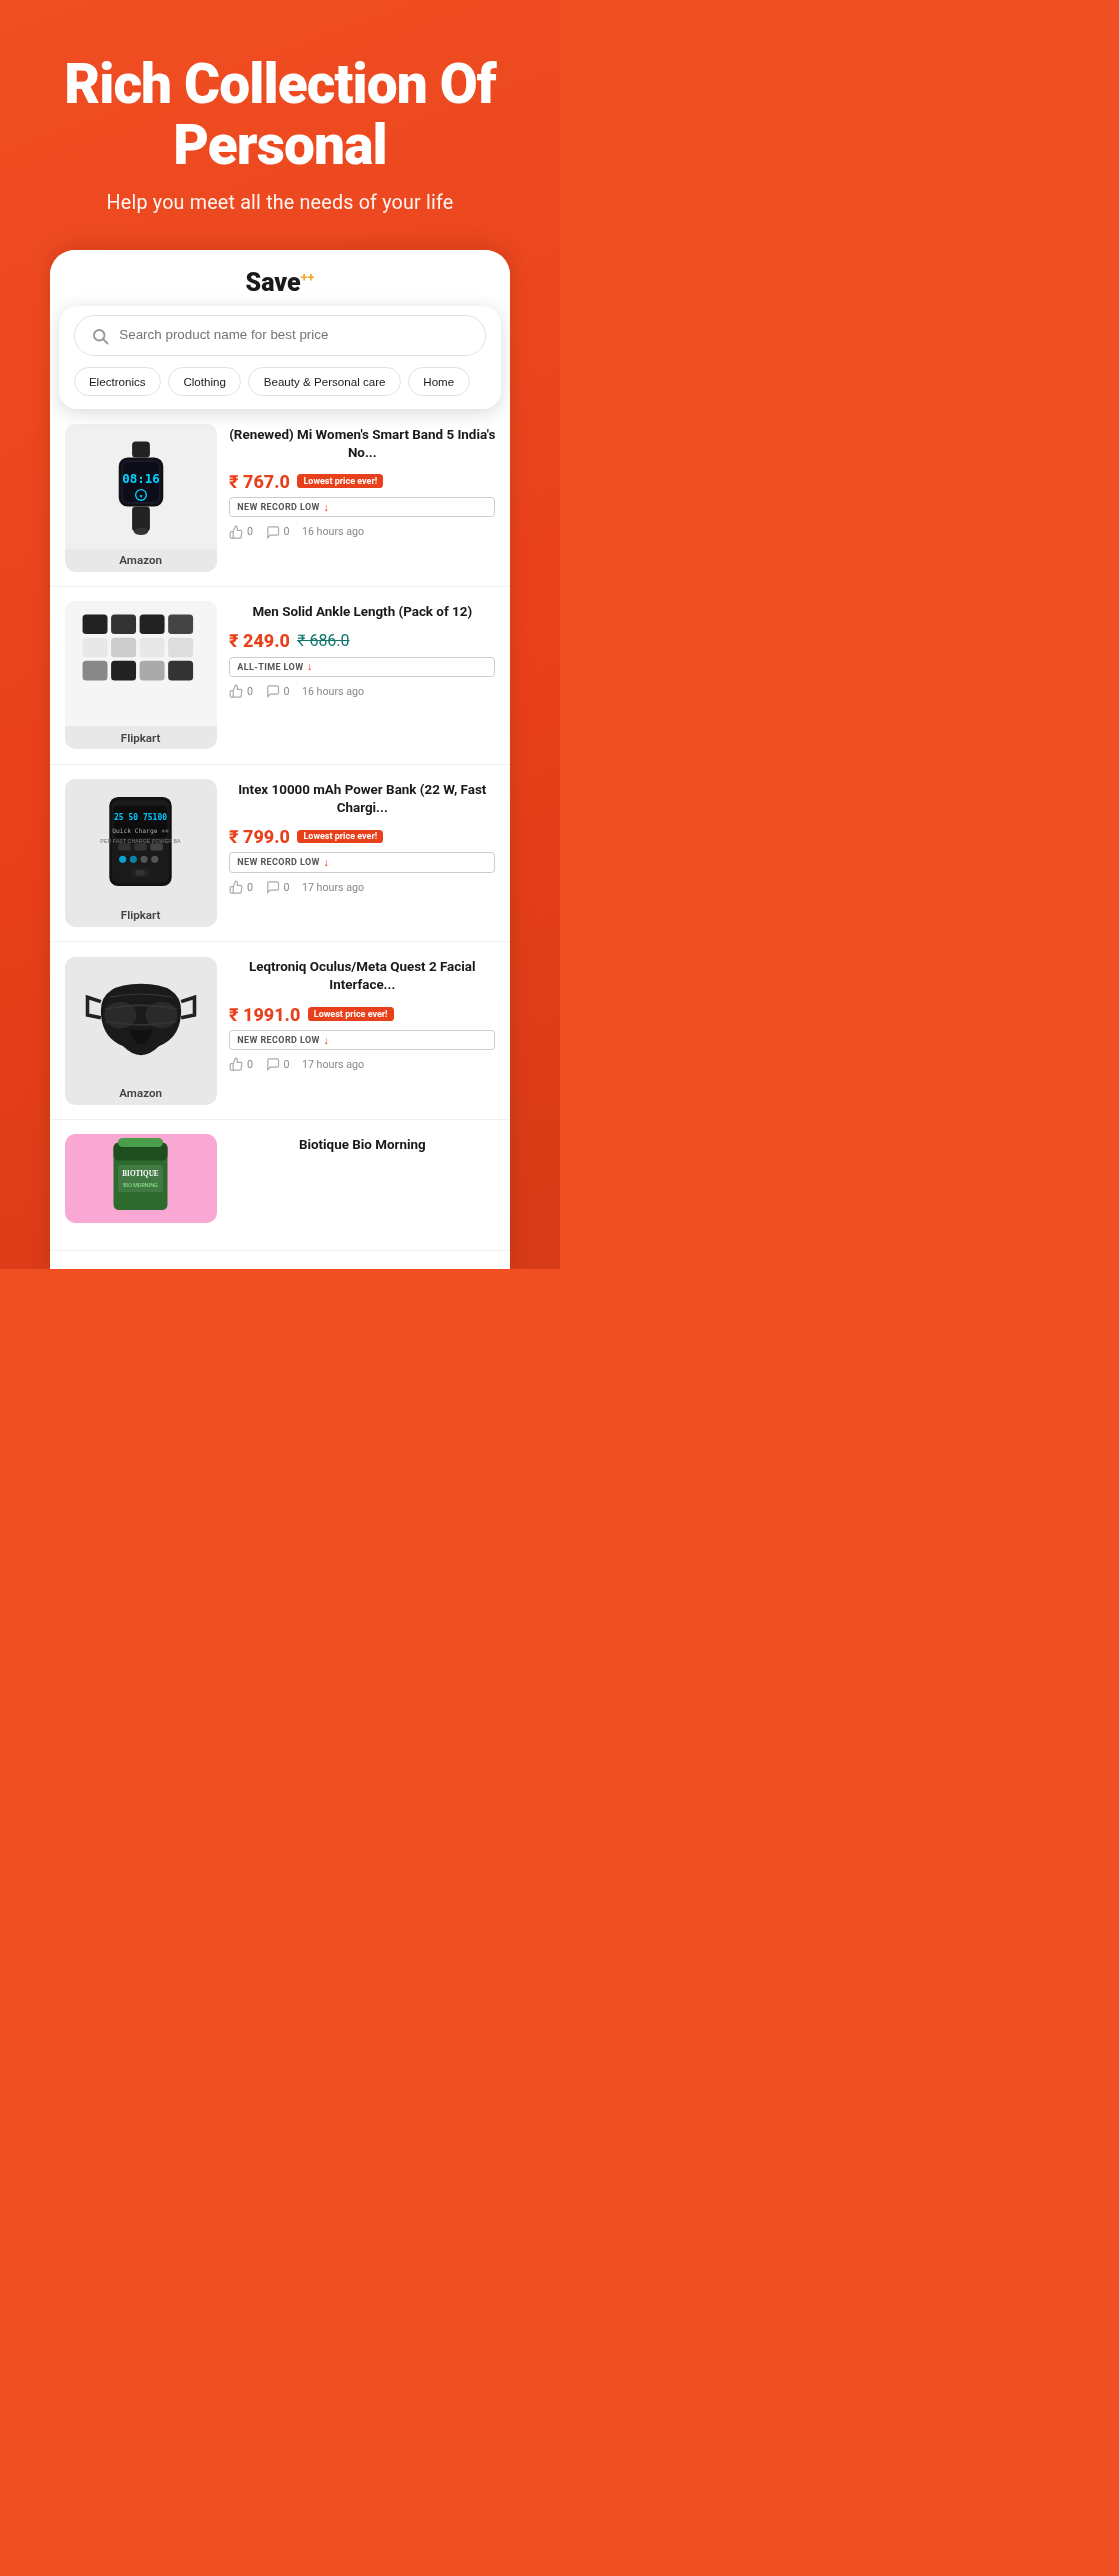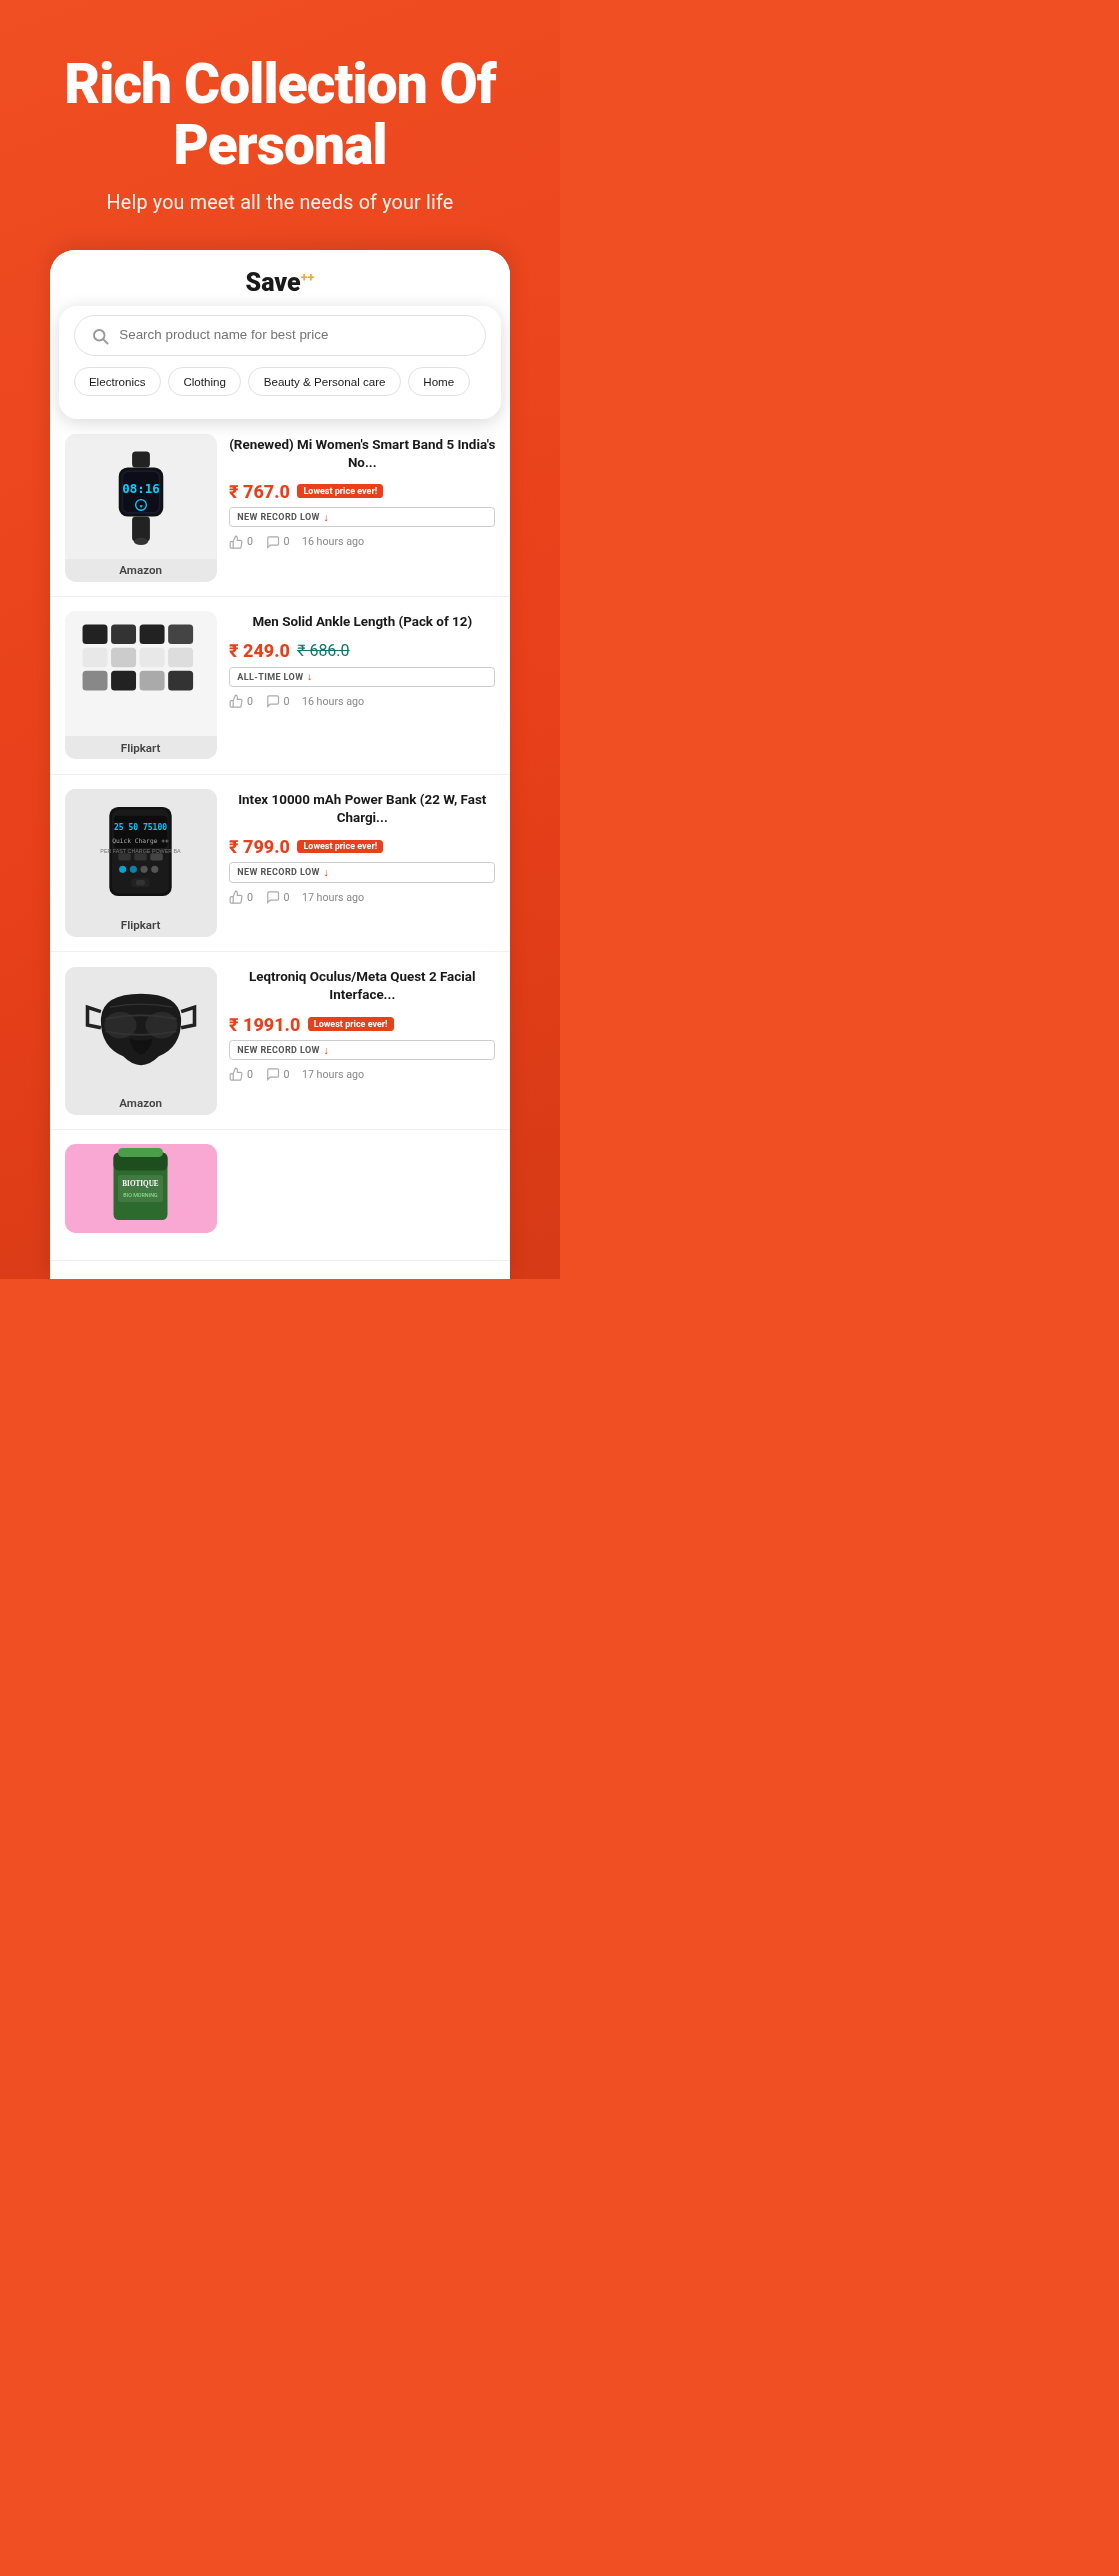--- a/index.html
+++ b/index.html
@@ -109,21 +109,21 @@
       outline: none;
       font-size: 13.4px;
       color: #aaa;
       flex: 1;
       background: transparent;
     }
 
     .category-pills {
       display: flex;
       gap: 7.2px;
-      padding-bottom: 23px;
+      padding-bottom: 13px;
       overflow-x: auto;
       scrollbar-width: none;
     }
 
     .category-pills::-webkit-scrollbar { display: none; }
 
     .pill {
       background: #fff;
       border: 1.3px solid #e0e0e0;
       border-radius: 45px;
@@ -531,18 +531,21 @@
               <rect x="15" y="5" width="60" height="20" rx="6" fill="#1e4d1e"></rect>
 
               <rect x="20" y="30" width="50" height="30" rx="3" fill="rgba(255,255,255,0.1)"></rect>
               <text x="45" y="42" text-anchor="middle" fill="white" font-size="8" font-weight="bold" font-family="serif">BIOTIQUE</text>
               <text x="45" y="54" text-anchor="middle" fill="#90ee90" font-size="6">BIO MORNING</text>
 
               <rect x="20" y="0" width="50" height="10" rx="5" fill="#4a9e4a"></rect>
             </svg>
           </div>
         </div>
+        <div class="product-details">
+          <div class="product-name">Biotique Bio Morning</div>
+        </div>
       </div>
 
     </div>
   </div>
 </div>
 
 
 </body></html>

